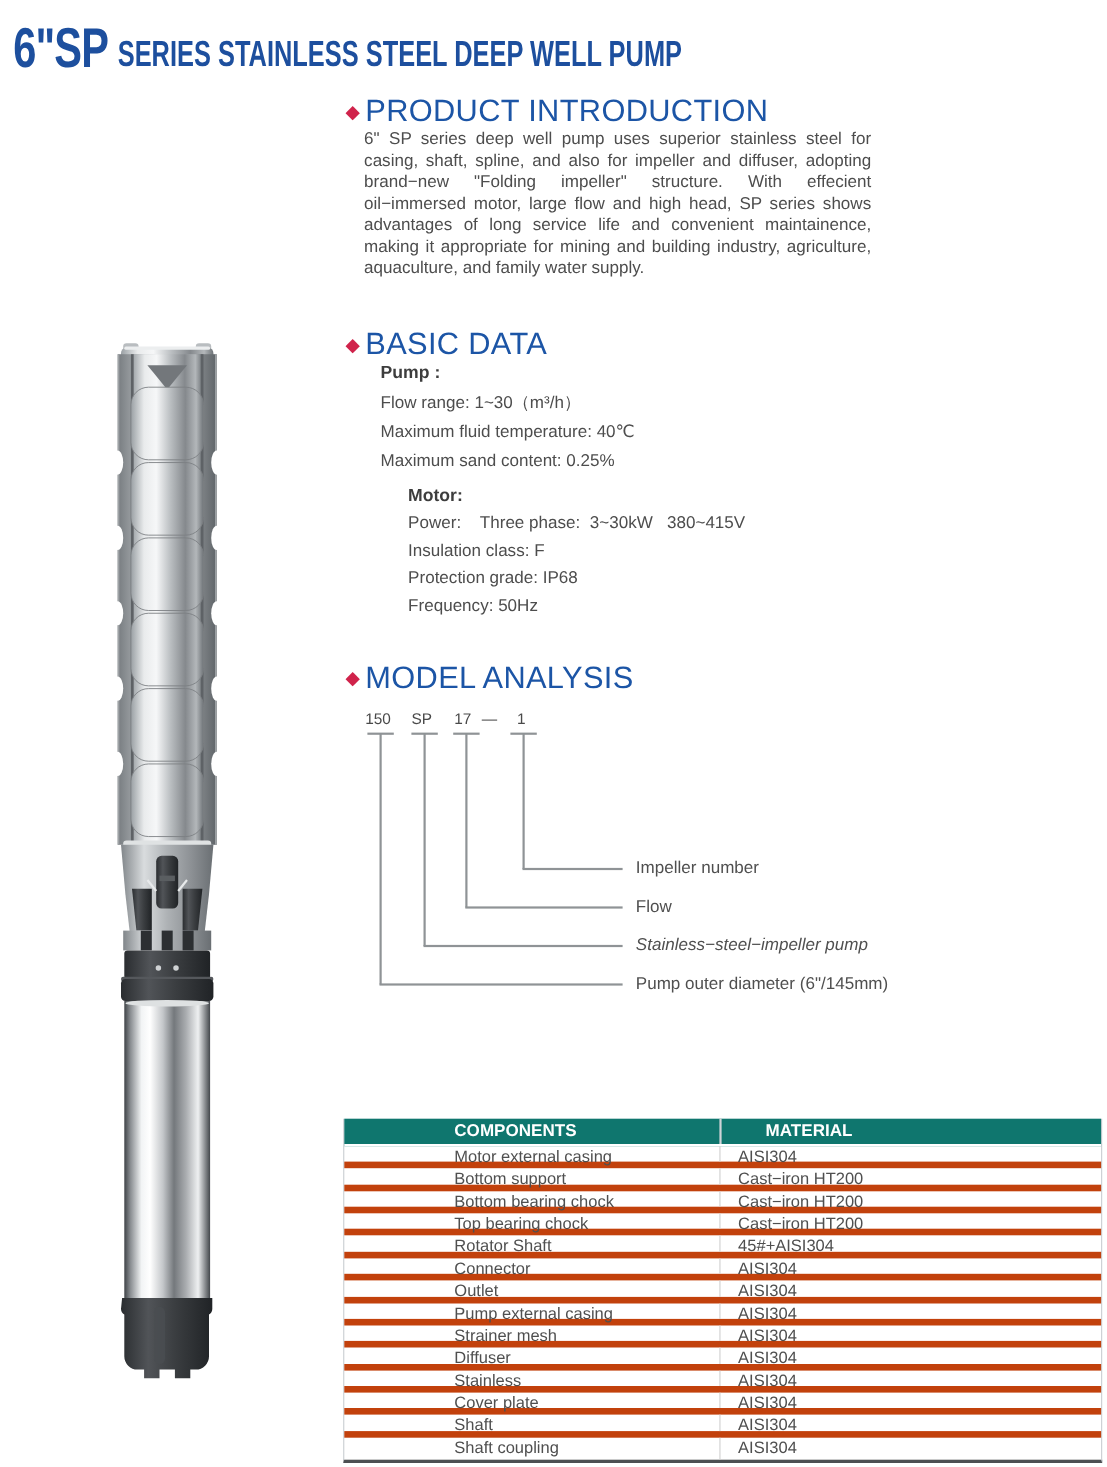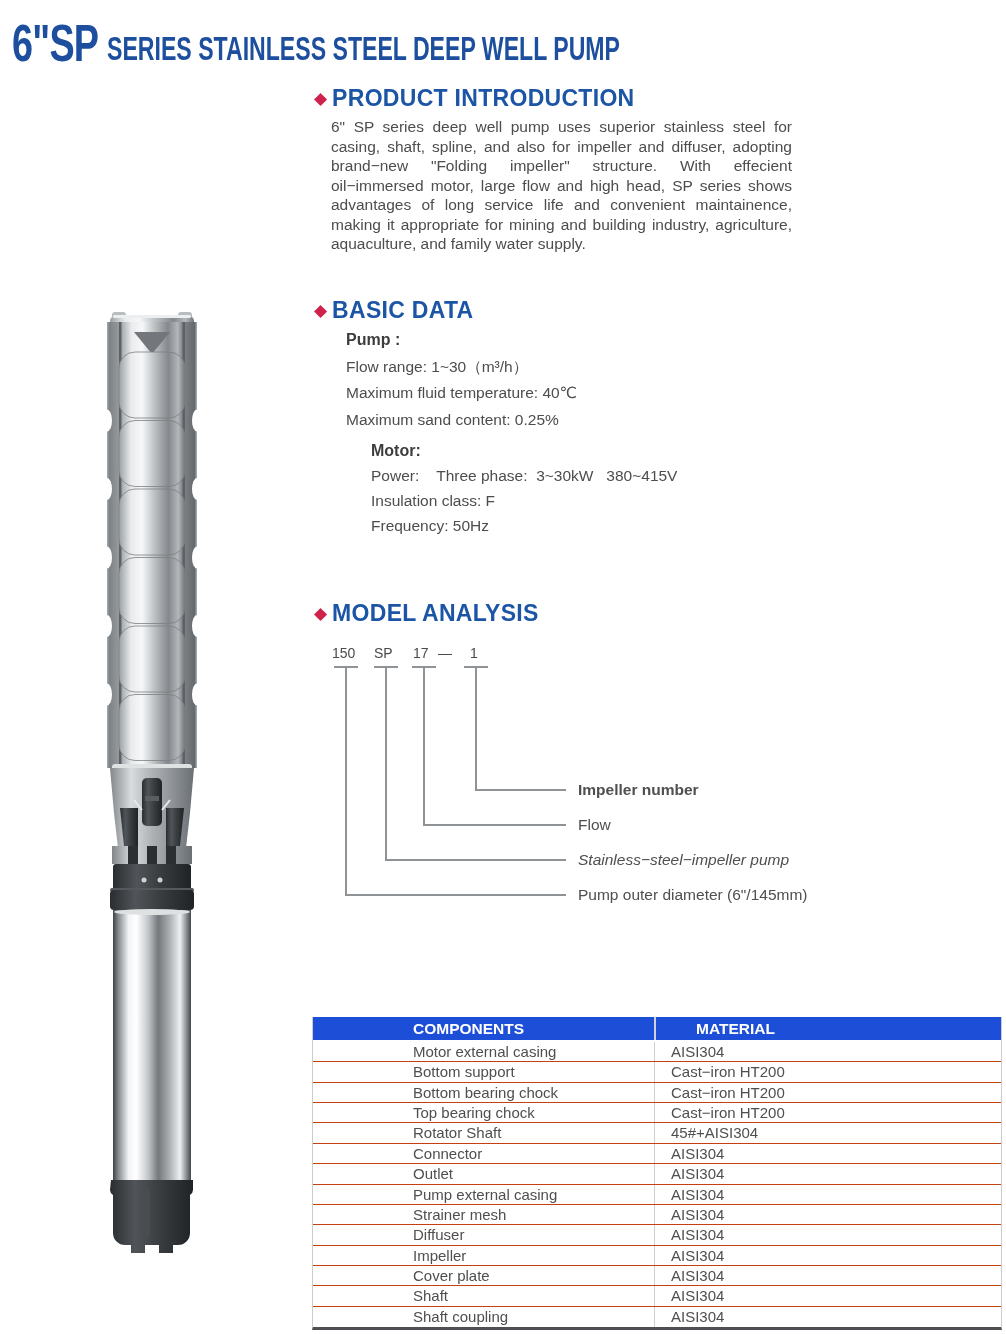--- a/index.html
+++ b/index.html
@@ -9,21 +9,21 @@
 
   
   .title-main{left:12px;top:14px;font-size:51px;font-weight:bold;color:#1d4f9e;
               transform:scaleX(0.74);transform-origin:left top;letter-spacing:-1px;white-space:nowrap;}
   .title-rest{left:107px;top:30px;font-size:33px;font-weight:bold;color:#1d4f9e;
               transform:scaleX(0.70);transform-origin:left top;white-space:nowrap;}
 
   
   .sec-head{display:flex;align-items:center;gap:5px;white-space:nowrap;}
   .sec-head .dia{color:#d0234b;font-size:17px;line-height:1;}
-  .sec-head .txt{color:#1c55a6;font-size:23px;font-weight:bold;letter-spacing:0.3px;}
+  .sec-head .txt{color:#1c55a6;font-size:28px;font-weight:normal;letter-spacing:0.3px;}
 
   
   .intro-body{left:331px;top:117px;width:461px;font-size:15.5px;line-height:19.5px;
               color:#4d4d4d;text-align:justify;}
 
   
   .bd-block{color:#4d4d4d;font-size:15.5px;}
   .bd-label{font-weight:bold;color:#3d3d3d;font-size:16px;}
   .pre{white-space:pre-wrap;}
   #pump-block{left:346px;top:327px;line-height:26.5px;}
@@ -33,25 +33,25 @@
   .code-part{position:absolute;font-size:14px;color:#4a4a4a;top:645px;white-space:nowrap;}
   .tick{position:absolute;top:666px;height:1.5px;width:24px;background:#8f9396;}
   .vline{position:absolute;width:1.5px;background:#8f9396;}
   .hline{position:absolute;height:1.5px;background:#8f9396;}
   .model-label{position:absolute;left:578px;font-size:15.5px;color:#4f4f4f;white-space:nowrap;}
 
   
   #comp-table{left:312px;top:1017px;width:690px;box-sizing:border-box;
               border-left:1px solid #c9cdd1;border-right:1px solid #c9cdd1;
               border-bottom:3px solid #4d4f52;}
-  .thead{display:flex;height:23px;background:#1d4ed8;color:#ffffff;font-weight:bold;
+  .thead{display:flex;height:23px;background:#0f766e;color:#ffffff;font-weight:bold;
          font-size:15.5px;border-bottom:2px solid #ffffff;}
   .th1{width:341px;padding-left:100px;line-height:23px;box-sizing:border-box;}
   .th2{flex:1;padding-left:40px;line-height:23px;box-sizing:border-box;border-left:2px solid #cfd3d7;}
-  .trow{display:flex;height:20.36px;border-bottom:1px solid #c2410c;font-size:15px;color:#4f4f4f;box-sizing:border-box;}
+  .trow{display:flex;height:20.36px;border-bottom:6px solid #c2410c;font-size:15px;color:#4f4f4f;box-sizing:border-box;}
   .trow:last-child{border-bottom:none;}
   .td1{width:341px;padding-left:100px;line-height:19px;box-sizing:border-box;}
   .td2{flex:1;padding-left:16px;line-height:19px;box-sizing:border-box;border-left:1px solid #cfcfcf;}
 </style>
 </head>
 <body>
 
 <div id="page">
 
   <div class="abs title-main">6"SP</div>
@@ -173,20 +173,21 @@
     <div class="bd-label">Pump :</div>
     <div class="pre">Flow range: 1~30（m³/h）</div>
     <div class="pre">Maximum fluid temperature: 40℃</div>
     <div class="pre">Maximum sand content: 0.25%</div>
   </div>
 
   <div class="abs bd-block" id="motor-block">
     <div class="bd-label">Motor:</div>
     <div class="pre">Power:    Three phase:  3~30kW   380~415V</div>
     <div class="pre">Insulation class: F</div>
+    <div class="pre">Protection grade: IP68</div>
     <div class="pre">Frequency: 50Hz</div>
   </div>
 
   <div class="abs sec-head" style="left:314px;top:600px;">
     <span class="dia">◆</span>
     <span class="txt">MODEL ANALYSIS</span>
   </div>
 
   <div class="code-part" style="left:332px;">150</div>
   <div class="code-part" style="left:374px;">SP</div>
@@ -201,21 +202,21 @@
 
   <div class="vline" style="left:345px;top:667px;height:228px;"></div>
   <div class="hline" style="left:345px;top:894px;width:221px;"></div>
   <div class="vline" style="left:385px;top:667px;height:193px;"></div>
   <div class="hline" style="left:385px;top:859px;width:181px;"></div>
   <div class="vline" style="left:423px;top:667px;height:158px;"></div>
   <div class="hline" style="left:423px;top:824px;width:143px;"></div>
   <div class="vline" style="left:475px;top:667px;height:123px;"></div>
   <div class="hline" style="left:475px;top:789px;width:91px;"></div>
 
-  <div class="model-label" style="top:781px;font-weight:bold;">Impeller number</div>
+  <div class="model-label" style="top:781px;">Impeller number</div>
   <div class="model-label" style="top:816px;">Flow</div>
   <div class="model-label" style="top:851px;font-style:italic;">Stainless−steel−impeller pump</div>
   <div class="model-label" style="top:886px;">Pump outer diameter (6"/145mm)</div>
 
   <div class="abs" id="comp-table">
     <div class="thead">
       <div class="th1">COMPONENTS</div>
       <div class="th2">MATERIAL</div>
     </div>
     <div class="trow">
@@ -252,21 +253,21 @@
       </div>
     <div class="trow">
         <div class="td1">Strainer mesh</div>
         <div class="td2">AISI304</div>
       </div>
     <div class="trow">
         <div class="td1">Diffuser</div>
         <div class="td2">AISI304</div>
       </div>
     <div class="trow">
-        <div class="td1">Impeller</div>
+        <div class="td1">Stainless</div>
         <div class="td2">AISI304</div>
       </div>
     <div class="trow">
         <div class="td1">Cover plate</div>
         <div class="td2">AISI304</div>
       </div>
     <div class="trow">
         <div class="td1">Shaft</div>
         <div class="td2">AISI304</div>
       </div>

